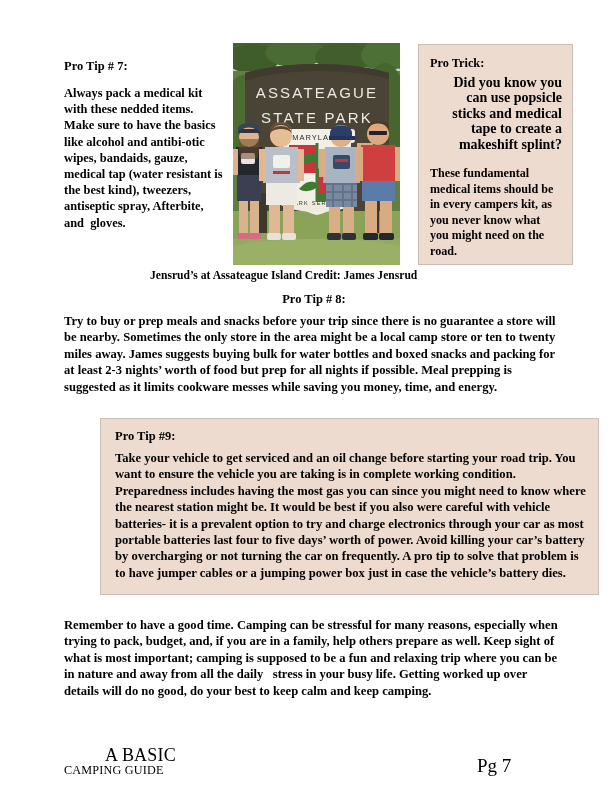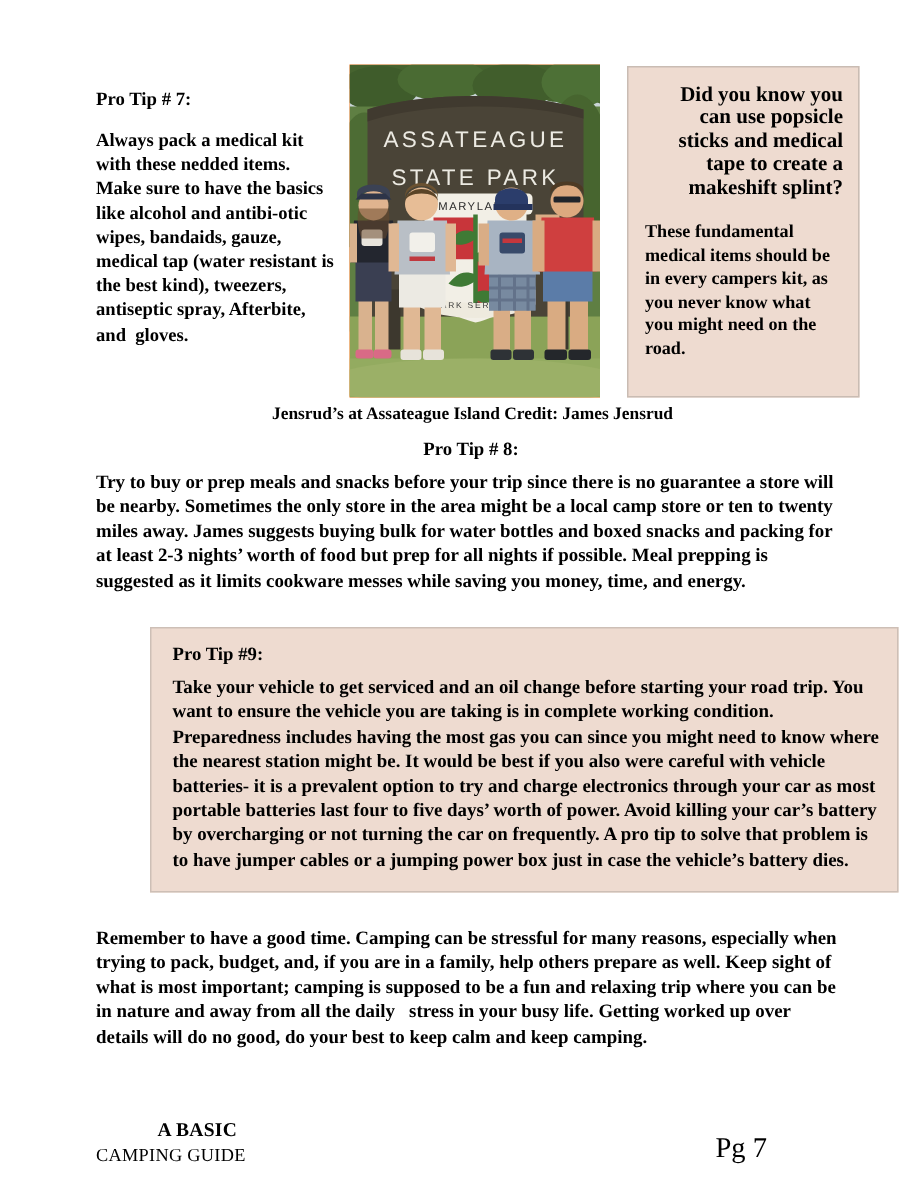--- a/index.html
+++ b/index.html
@@ -62,21 +62,20 @@
     background: #f97316;
   }
   #photo svg { display: block; }
 
   
   #photo-caption {
     position: absolute;
     left: 150px;
     top: 269px;
     width: 330px;
-    text-align: center;
     font-weight: bold;
     font-size: 11.6px;
     line-height: 14px;
   }
 
   
   #protrick-box {
     position: absolute;
     left: 418px;
     top: 44px;
@@ -139,23 +138,22 @@
     top: 617px;
     width: 500px;
   }
   #tip10-head { margin-bottom: 10px; }
 
   
   #footer-line1 {
     position: absolute;
     left: 105px;
     top: 745px;
-    font-size: 13px;
+    font-size: 18px;
     letter-spacing: 0.2px;
-    font-weight: bold;
   }
   #footer-line2 {
     position: absolute;
     left: 64px;
     top: 763px;
     font-size: 12.2px;
     letter-spacing: 0.2px;
   }
   #page-number {
     position: absolute;
@@ -302,20 +300,21 @@
           <path d="M134,88 C134,78 156,78 156,88 L156,84 C156,76 134,76 134,84 Z" fill="#4d3a24"></path>
           <rect x="136" y="88" width="18" height="4" rx="1" fill="#20242a"></rect>
         </g>
       </g>
     </svg>
   </div>
 
   <div id="photo-caption">Jensrud’s at Assateague Island Credit: James Jensrud</div>
 
   <div id="protrick-box">
+    <div id="protrick-head">Pro Trick:</div>
     <div id="protrick-italic">Did you know you can use popsicle sticks and medical tape to create a makeshift splint?</div>
     <div id="protrick-body">These fundamental medical items should be in every campers kit, as you never know what you might need on the road.</div>
   </div>
 
   <div id="tip8-block">
     <div id="tip8-head" class="tip-head">Pro Tip # 8:</div>
     <div class="body-text">Try to buy or prep meals and snacks before your trip since there is no guarantee a store will be nearby. Sometimes the only store in the area might be a local camp store or ten to twenty miles away. James suggests buying bulk for water bottles and boxed snacks and packing for at least 2-3 nights’ worth of food but prep for all nights if possible. Meal prepping is suggested as it limits cookware messes while saving you money, time, and energy.</div>
   </div>
 
   <div id="tip9-box">

